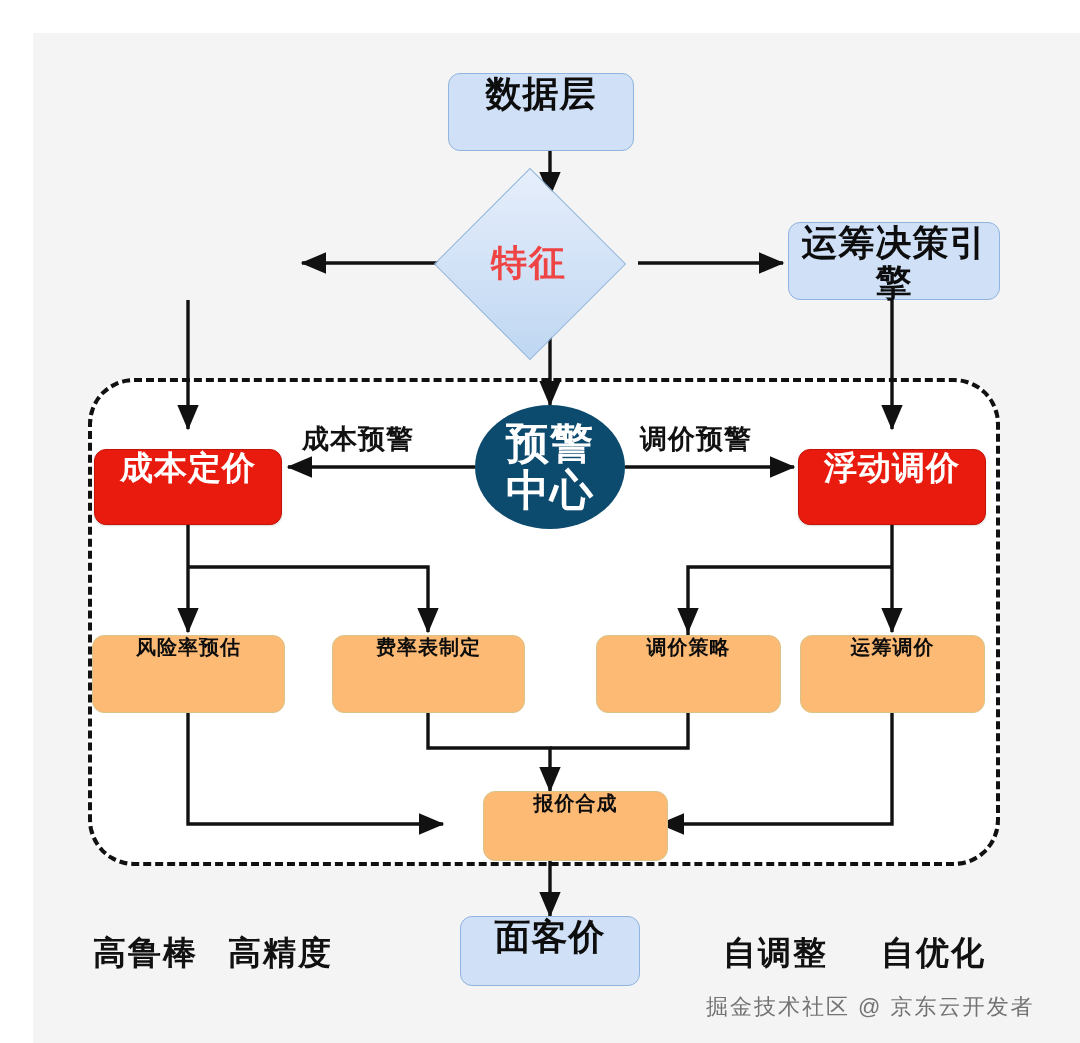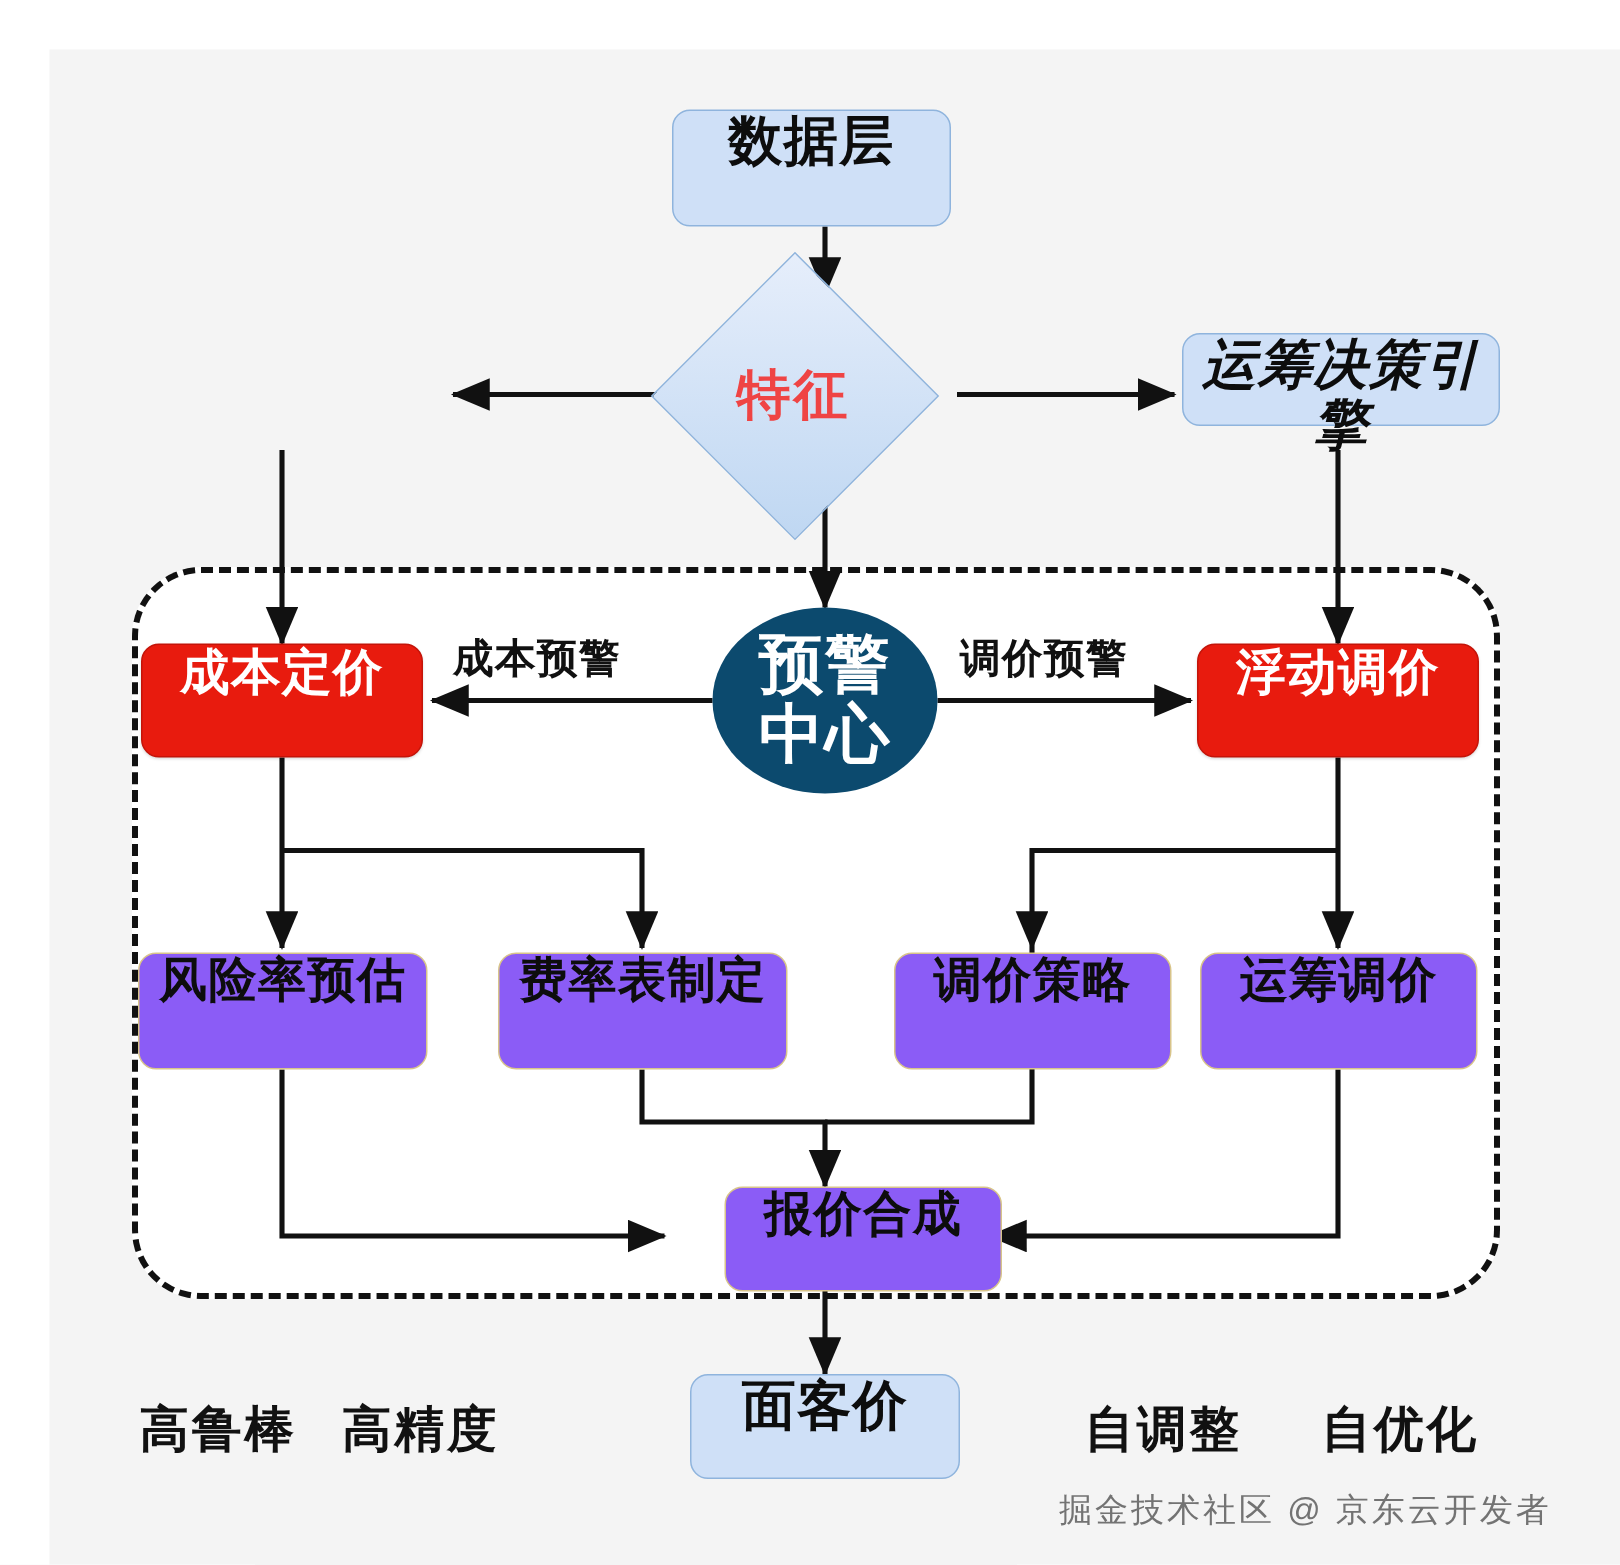--- a/index.html
+++ b/index.html
@@ -53,35 +53,36 @@
     color: #0d0d0d;
     font-size: 36px;
   }
   .red-box {
     background: #e81b0e;
     border: 1.6px solid #c41409;
     border-radius: 12px;
     color: #ffffff;
     font-size: 33px;
     box-shadow: 0 1px 2px rgba(0,0,0,0.15);
+    margin-top: 20px;
   }
   .red-circle {
     background: #0c4a6e;
     border: none;
     border-radius: 50%;
     color: #ffffff;
     font-size: 43px;
     flex-direction: column;
   }
   .cream-box {
-    background: #8b5cf6;
+    background: #fdba74;
     border: 1.6px solid #d9c municipal;
     border-radius: 12px;
     color: #0d0d0d;
-    font-size: 32px;
+    font-size: 20px;
   }
   .cream-box {
     border: 1.6px solid #d8c48a;
   }
   .diamond-wrap {
     position: absolute;
     display: flex;
     align-items: center;
     justify-content: center;
   }
@@ -189,21 +190,21 @@
   <div class="node blue-box" style="left:448px; top:73px; width:186px; height:78px;">
     <span>数据层</span>
   </div>
 
   <div class="diamond-wrap" style="left:462px; top:196px; width:134px; height:134px;">
     <div class="diamond-shape"></div>
     <span class="diamond-label">特征</span>
   </div>
 
 
-  <div class="node blue-box" style="left:788px; top:222px; width:212px; height:62px;font-style:italic;">
+  <div class="node blue-box" style="left:788px; top:222px; width:212px; height:78px;">
     <span>运筹决策引擎</span>
   </div>
 
   <div class="node red-box" style="left:94px; top:429px; width:188px; height:76px;">
     <span>成本定价</span>
   </div>
 
   <div class="node red-circle" style="left:475px; top:405px; width:150px; height:124px; border-radius:50%;">
     <span class="circle-line">预警</span>
     <span class="circle-line">中心</span>

